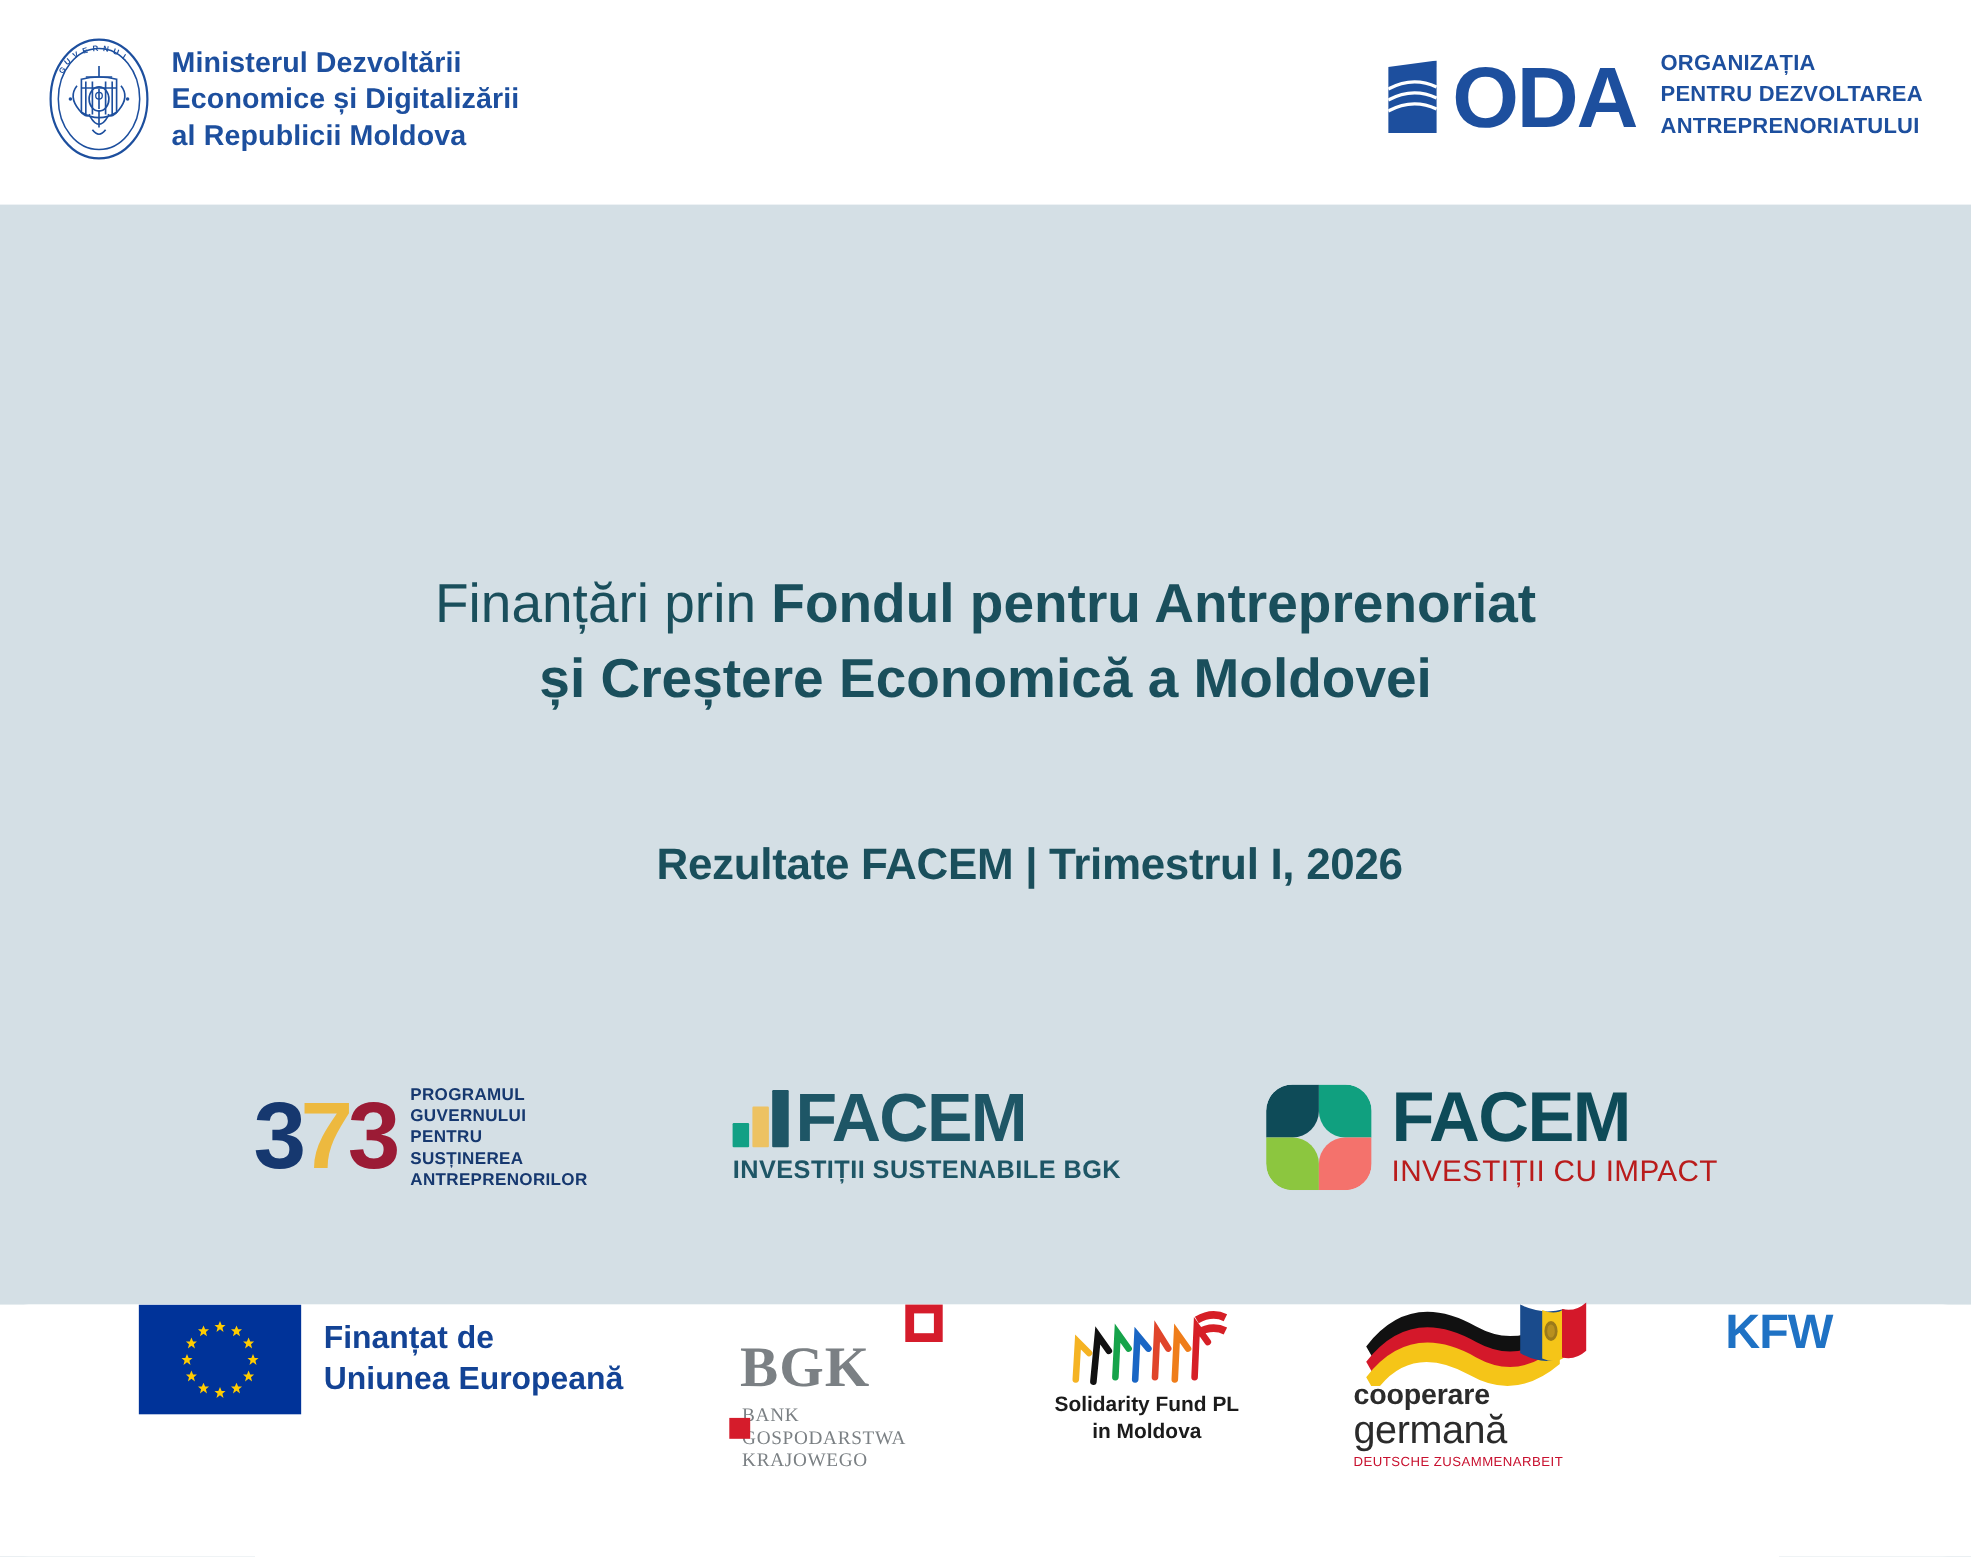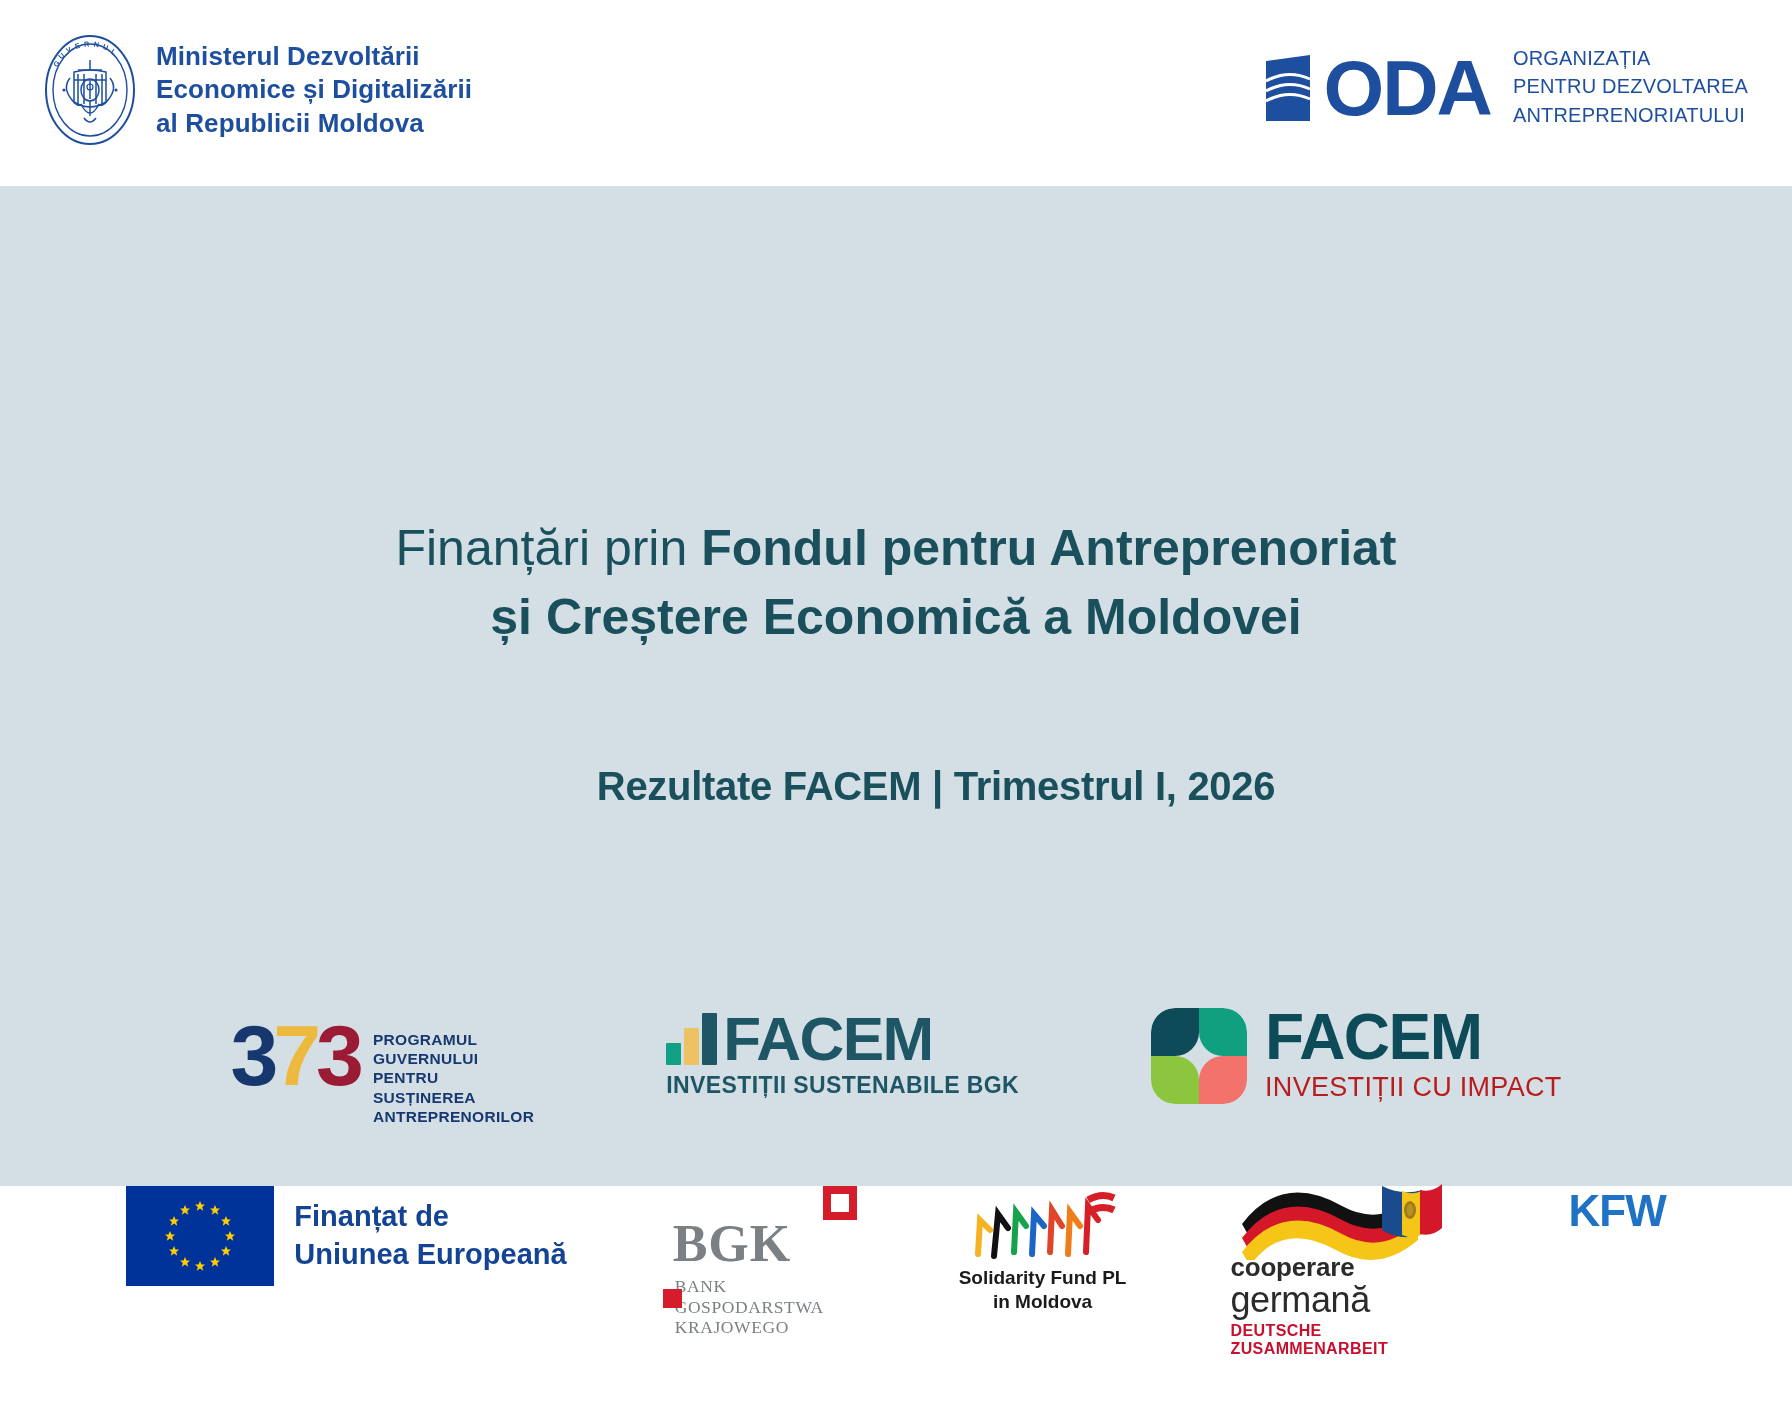--- a/index.html
+++ b/index.html
@@ -29,21 +29,21 @@
     position:absolute;right:44px;top:44px;
     display:flex;align-items:center;gap:22px;
   }
   .oda-mark{display:flex;align-items:flex-end;gap:0px;}
   .oda-square{width:62px;height:66px;flex:0 0 auto;}
   .oda-word{
     font-size:78px;font-weight:800;color:#1d4f9e;letter-spacing:-2px;
     line-height:.82;margin-left:-4px;
   }
   .oda-sub{
-    color:#1d4f9e;font-size:20px;font-weight:400;line-height:1.42;
+    color:#1d4f9e;font-size:20px;font-weight:700;line-height:1.42;
     letter-spacing:.2px;white-space:pre-line;padding-bottom:2px;
   }
 
   
   .panel{
     position:absolute;left:0;top:186px;width:1792px;height:1000px;
     background:#d4dfe5;
   }
   .headline{
     position:absolute;left:0;top:116px;width:100%;
@@ -70,21 +70,21 @@
   .partner{display:flex;align-items:center;}
 
   
   .l373{display:flex;align-items:center;gap:14px;}
   .l373-digits{display:flex;align-items:flex-end;font-size:86px;font-weight:800;line-height:.86;letter-spacing:-5px;}
   .d3a{color:#16386f;}
   .d7{color:#edb93f;}
   .d3b{color:#9b1b35;}
   .l373-text{
     color:#16386f;font-size:15.5px;font-weight:800;line-height:1.24;
-    letter-spacing:.3px;white-space:pre-line;margin-top:44px;
+    letter-spacing:.3px;white-space:pre-line;
   }
 
   
   .facem-bgk{display:flex;flex-direction:column;align-items:flex-start;}
   .facem-bgk-top{display:flex;align-items:flex-end;gap:6px;}
   .bars{display:flex;align-items:flex-end;gap:3px;height:52px;}
   .bar{width:15px;border-radius:1px;}
   .bar1{height:22px;background:#12a085;}
   .bar2{height:37px;background:#edc262;}
   .bar3{height:52px;background:#1e5666;}
@@ -138,21 +138,21 @@
   .sfpl{display:flex;flex-direction:column;align-items:center;gap:4px;}
   .sfpl-text{
     color:#1b1b1b;font-size:19px;font-weight:700;line-height:1.28;text-align:center;
     white-space:pre-line;
   }
 
   .germ{display:flex;flex-direction:column;align-items:flex-start;position:relative;width:250px;height:150px;}
   .germ-text{position:absolute;left:8px;top:68px;}
   .germ-l1{font-size:26px;font-weight:700;color:#2b2b2b;line-height:1;letter-spacing:-.2px;}
   .germ-l2{font-size:36px;font-weight:400;color:#2b2b2b;line-height:1.1;letter-spacing:-.4px;}
-  .germ-l3{font-size:16px;font-weight:700;color:#c8102e;letter-spacing:.4px;margin-top:2px;}
+  .germ-l3{font-size:12px;font-weight:400;color:#c8102e;letter-spacing:.4px;margin-top:2px;}
 
   .kfw{font-size:44px;font-weight:800;color:#1f72c4;letter-spacing:-1px;}
 </style>
 </head>
 <body>
 
 <div class="header">
 
   <div class="ministry">
     <svg class="seal" viewBox="0 0 92 112">

